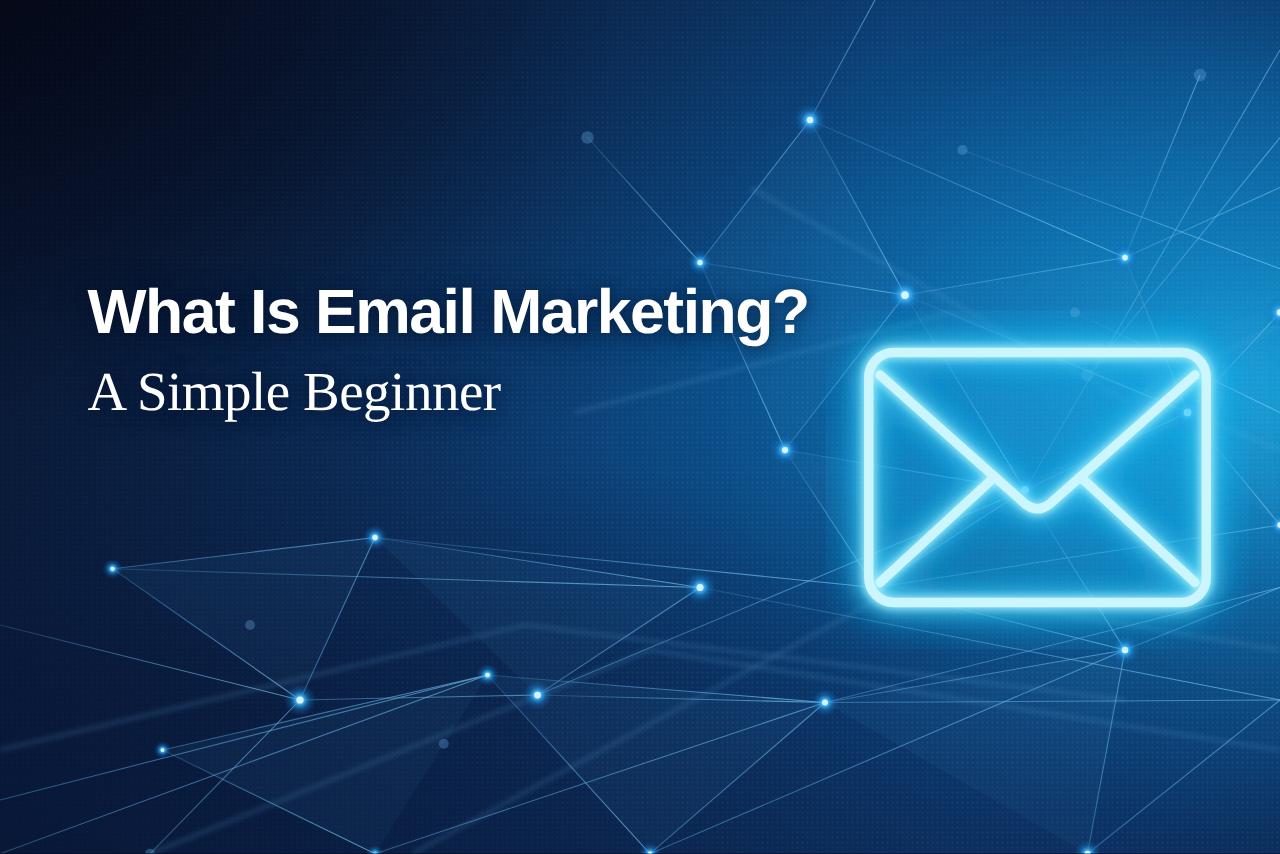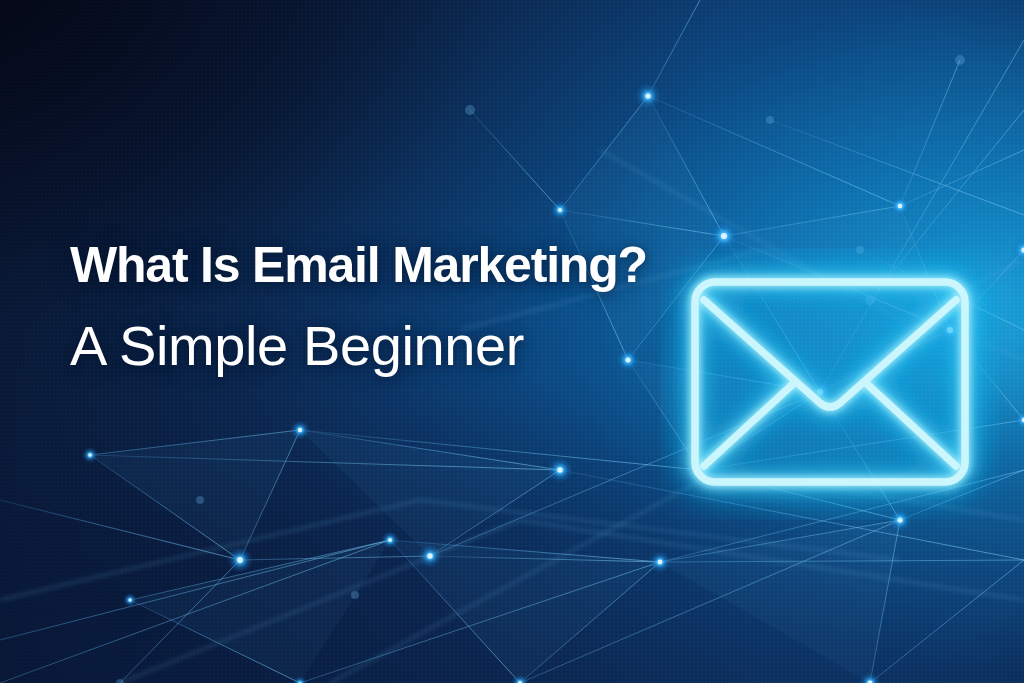--- a/index.html
+++ b/index.html
@@ -97,33 +97,33 @@
     left: 70px;
     top: 216px;
     width: 620px;
     color: #ffffff;
     text-shadow: 0 2px 10px rgba(0,14,40,0.55), 0 0 26px rgba(0,20,50,0.35);
   }
   .hl-line {
     display: block;
     white-space: nowrap;
     letter-spacing: -0.6px;
-    margin-top: 16px;
   }
   #hl-line-1 {
     font-size: 50px;
     line-height: 66px;
     font-weight: 700;
     letter-spacing: -1.2px;
   }
   #hl-line-2, #hl-line-3 {
-    font-size: 56px;
+    font-size: 44px;
     line-height: 64px;
     font-weight: 400;
     letter-spacing: -0.4px;
+    font-family: Liberation Serif, serif;
   }
 
   
   #envelope-icon {
     position: absolute;
     left: 660px;
     top: 248px;
     width: 340px;
     height: 272px;
     pointer-events: none;

